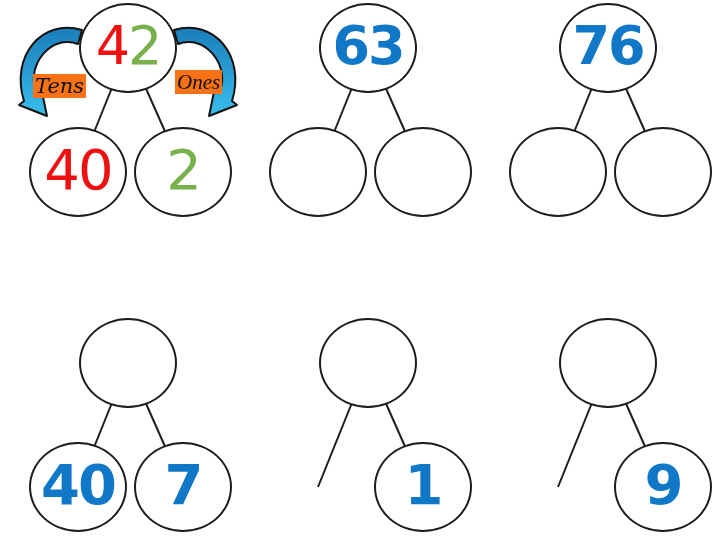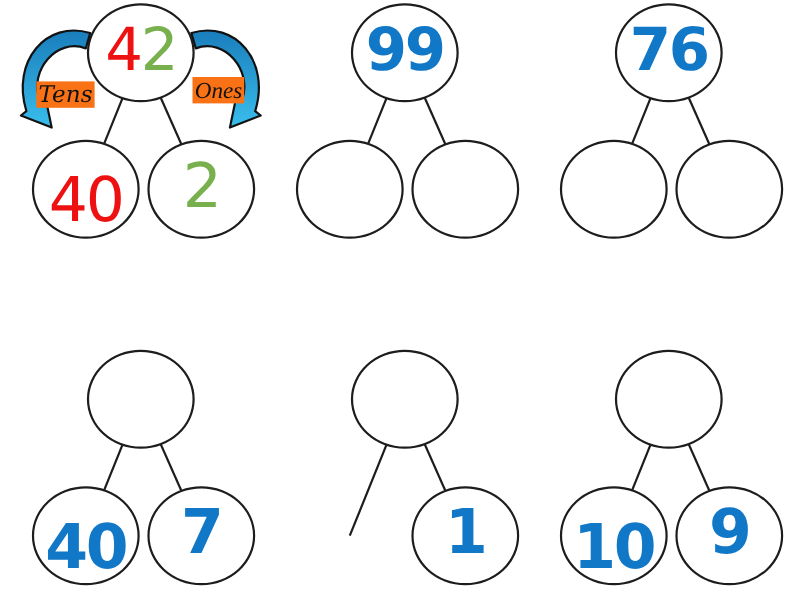--- a/index.html
+++ b/index.html
@@ -16,21 +16,21 @@
   .circle {
     position: absolute;
     width: 98px; height: 90px;
     border: 2px solid var(--outline, #1d1d1b);
     border-radius: 50%;
     background: #ffffff;
     box-sizing: border-box;
     display: flex; align-items: center; justify-content: center;
   }
   .whole      { left: 71px;  top: 3px;   }
-  .part.left  { left: 21px;  top: 127px; align-items: flex-end; }
+  .part.left  { left: 21px;  top: 127px; }
   .part.right { left: 126px; top: 127px; }
   .num {
     font-size: 56px;
     line-height: 1;
     letter-spacing: -2px;
     padding-bottom: 4px;
   }
   .whole .num { font-size: 54px; }
   .num.blue  { color: var(--blue, #1178c8); font-weight: bold; }
   .num.red   { color: var(--red, #ee1111); }
@@ -82,21 +82,21 @@
   <span class="arrow-label label-tens">Tens</span>
   <span class="arrow-label label-ones">Ones</span>
 </div>
 
 <div class="cell" style="left:248px; top:0;">
   <svg class="wires" width="240" height="240" viewBox="0 0 240 240">
     <line class="wire" x1="120" y1="48" x2="70" y2="172"></line>
     <line class="wire" x1="120" y1="48" x2="175" y2="172"></line>
   </svg>
   <div class="circle whole">
-    <span class="num blue">99</span>
+    <span class="num blue">63</span>
   </div>
   <div class="circle part left">
     <span class="num blue"></span>
   </div>
   <div class="circle part right">
     <span class="num blue"></span>
   </div>
 </div>
 
 <div class="cell" style="left:488px; top:0;">
@@ -145,19 +145,16 @@
 </div>
 
 <div class="cell" style="left:488px; top:315px;">
   <svg class="wires" width="240" height="240" viewBox="0 0 240 240">
     <line class="wire" x1="120" y1="48" x2="70" y2="172"></line>
     <line class="wire" x1="120" y1="48" x2="175" y2="172"></line>
   </svg>
   <div class="circle whole">
     <span class="num blue"></span>
   </div>
-  <div class="circle part left">
-    <span class="num blue">10</span>
-  </div>
   <div class="circle part right">
     <span class="num blue">9</span>
   </div>
 </div>
 
 </body></html>

